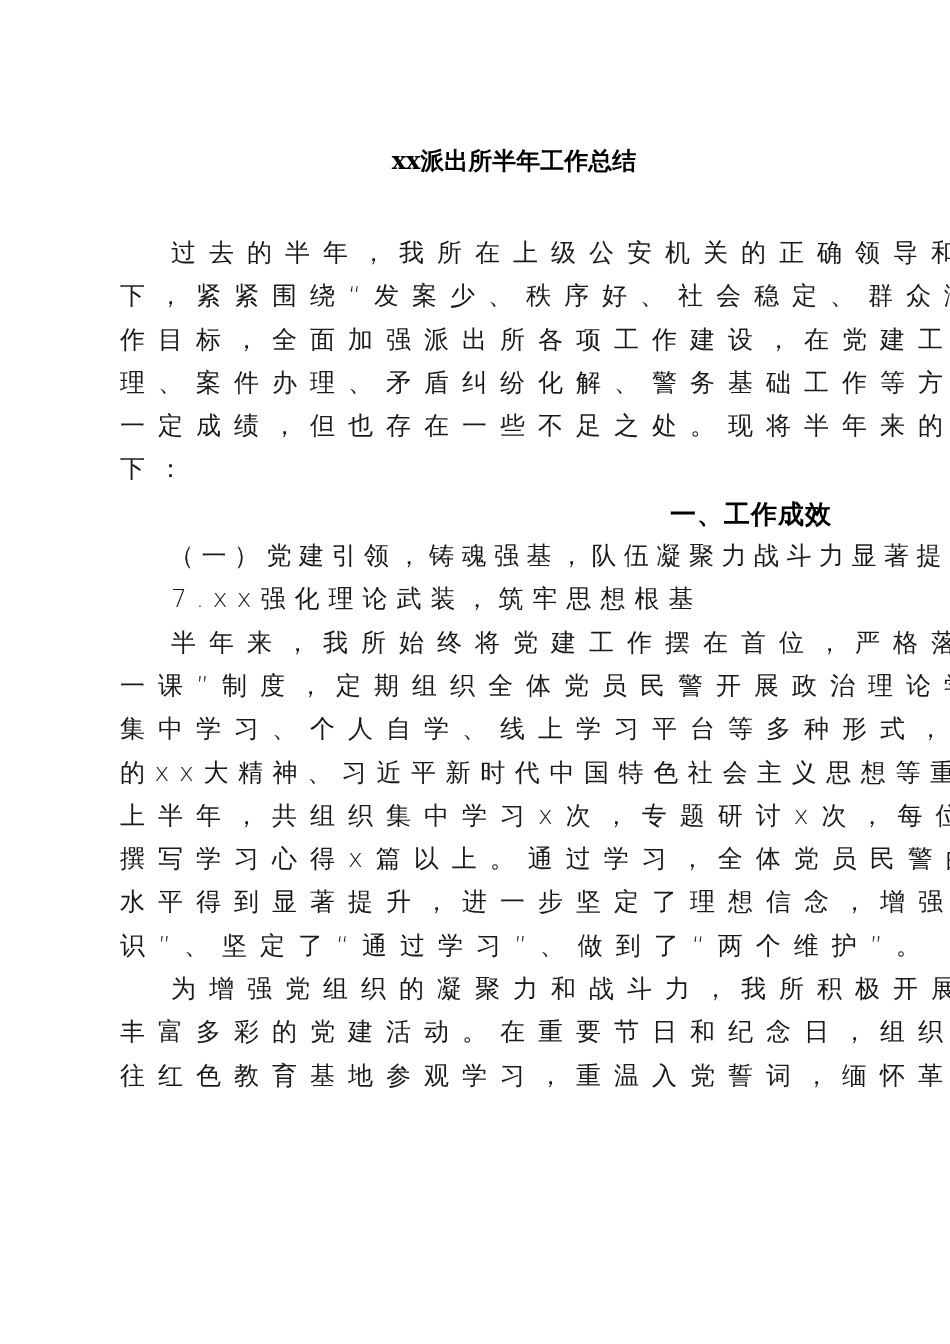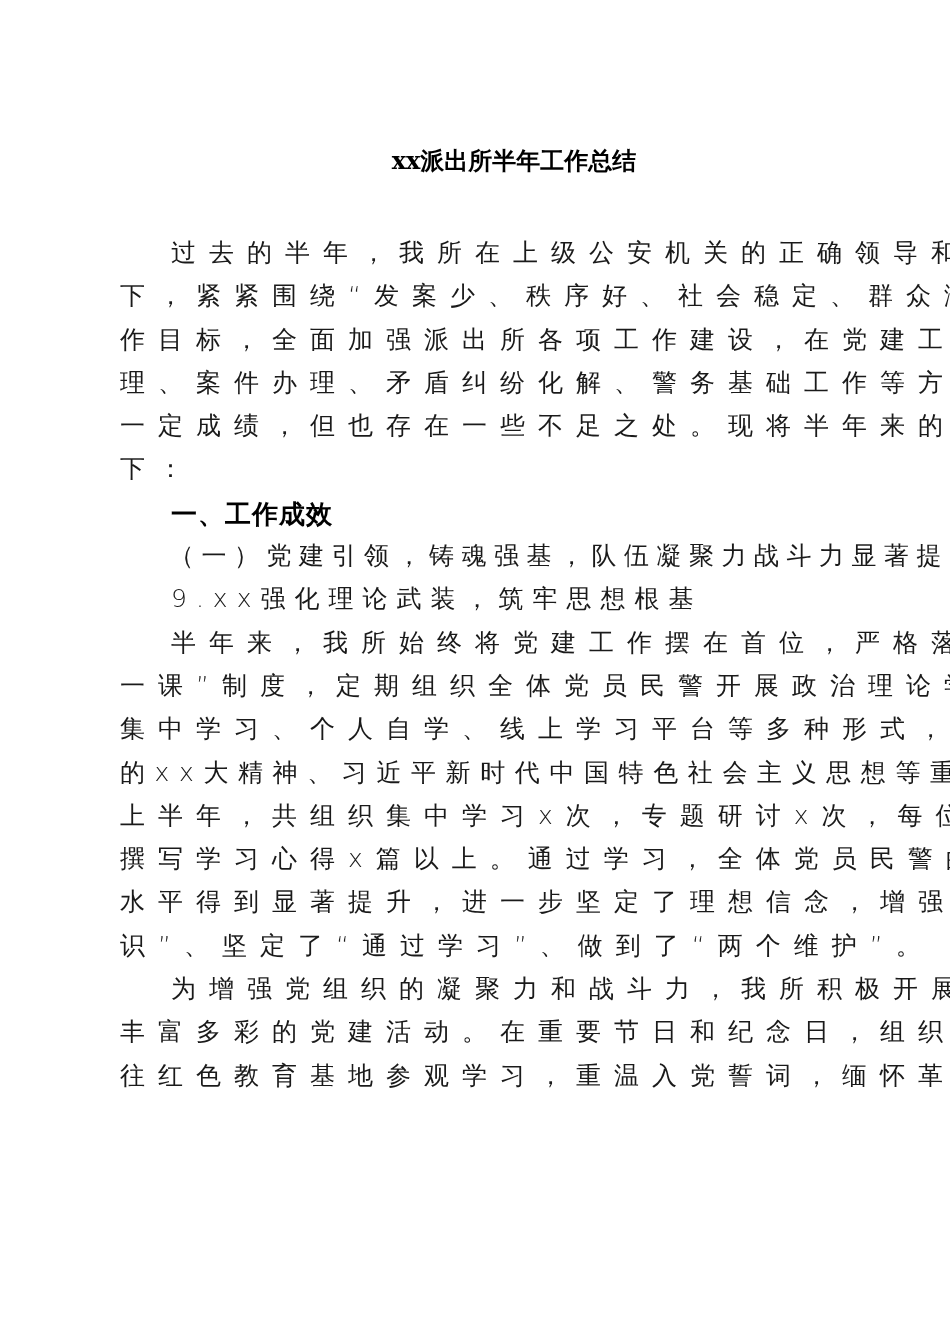--- a/index.html
+++ b/index.html
@@ -58,20 +58,21 @@
     }
     .h1 {
       margin: 0;
       padding-left: 51px;
       font-weight: bold;
       letter-spacing: 1px;
       font-size: 26px;
       color: #000;
       height: 43.3px;
       line-height: 47px;
+      text-align: right;
     }
     .h2, .h3 {
       margin: 0;
       padding-left: 51px;
       white-space: nowrap;
     }
     .h2 {
       padding-left: 49px;
       letter-spacing: 7.5px;
     }
@@ -94,21 +95,21 @@
       <span class="line">作目标，全面加强派出所各项工作建设，在党建工作、人员管</span>
       <span class="line">理、案件办理、矛盾纠纷化解、警务基础工作等方面均取得了</span>
       <span class="line">一定成绩，但也存在一些不足之处。现将半年来的工作总结如</span>
       <span class="line">下：</span>
     </div>
 
     <div class="h1">一、工作成效</div>
 
     <div class="h2">（一）党建引领，铸魂强基，队伍凝聚力战斗力显著提升</div>
 
-    <div class="h3">9.xx强化理论武装，筑牢思想根基</div>
+    <div class="h3">7.xx强化理论武装，筑牢思想根基</div>
 
     <div class="para-block">
       <span class="line indent">半年来，我所始终将党建工作摆在首位，严格落实“三会</span>
       <span class="line">一课”制度，定期组织全体党员民警开展政治理论学习。通过</span>
       <span class="line">集中学习、个人自学、线上学习平台等多种形式，深入学习党</span>
       <span class="line" style="letter-spacing:9.6px">的xx大精神、习近平新时代中国特色社会主义思想等重要内容。</span>
       <span class="line">上半年，共组织集中学习x次，专题研讨x次，每位党员民警</span>
       <span class="line">撰写学习心得x篇以上。通过学习，全体党员民警的政治理论</span>
       <span class="line">水平得到显著提升，进一步坚定了理想信念，增强了“四个意</span>
       <span class="line">识”、坚定了“通过学习”、做到了“两个维护”。</span>

